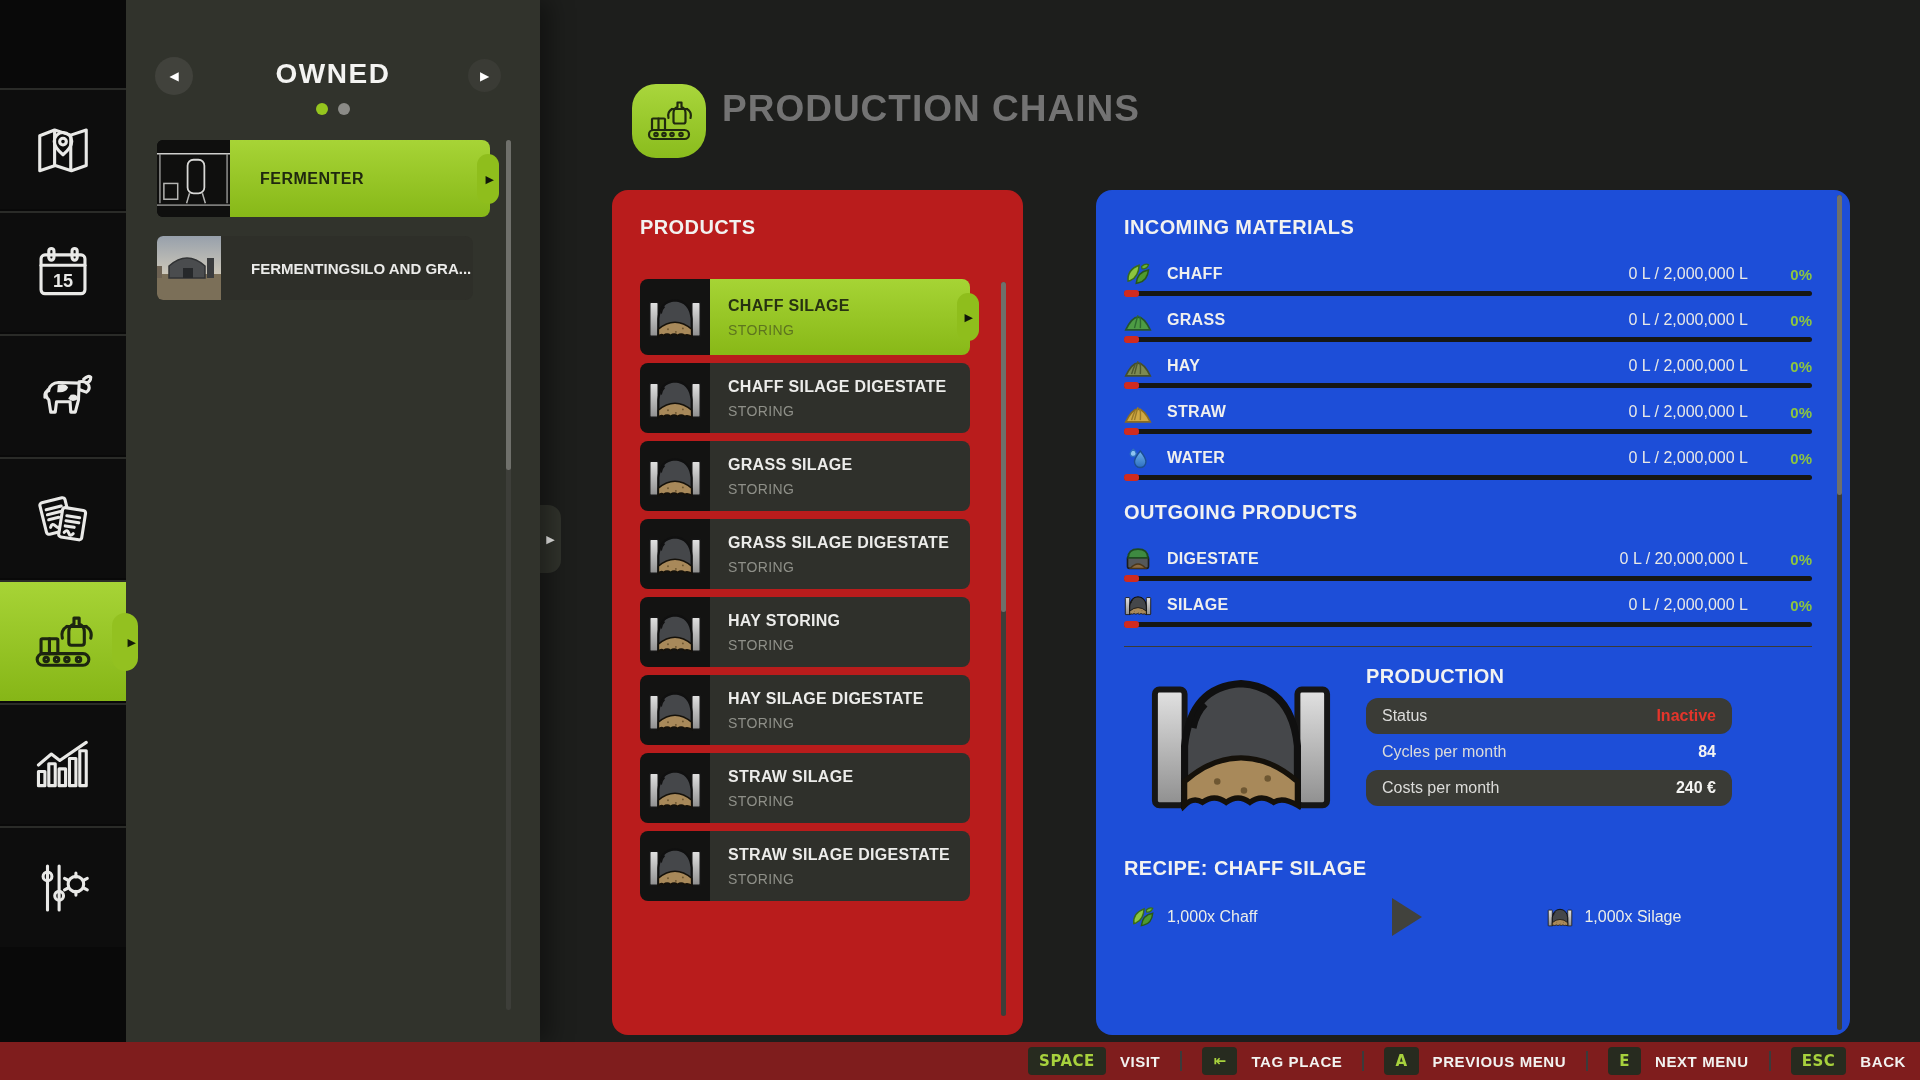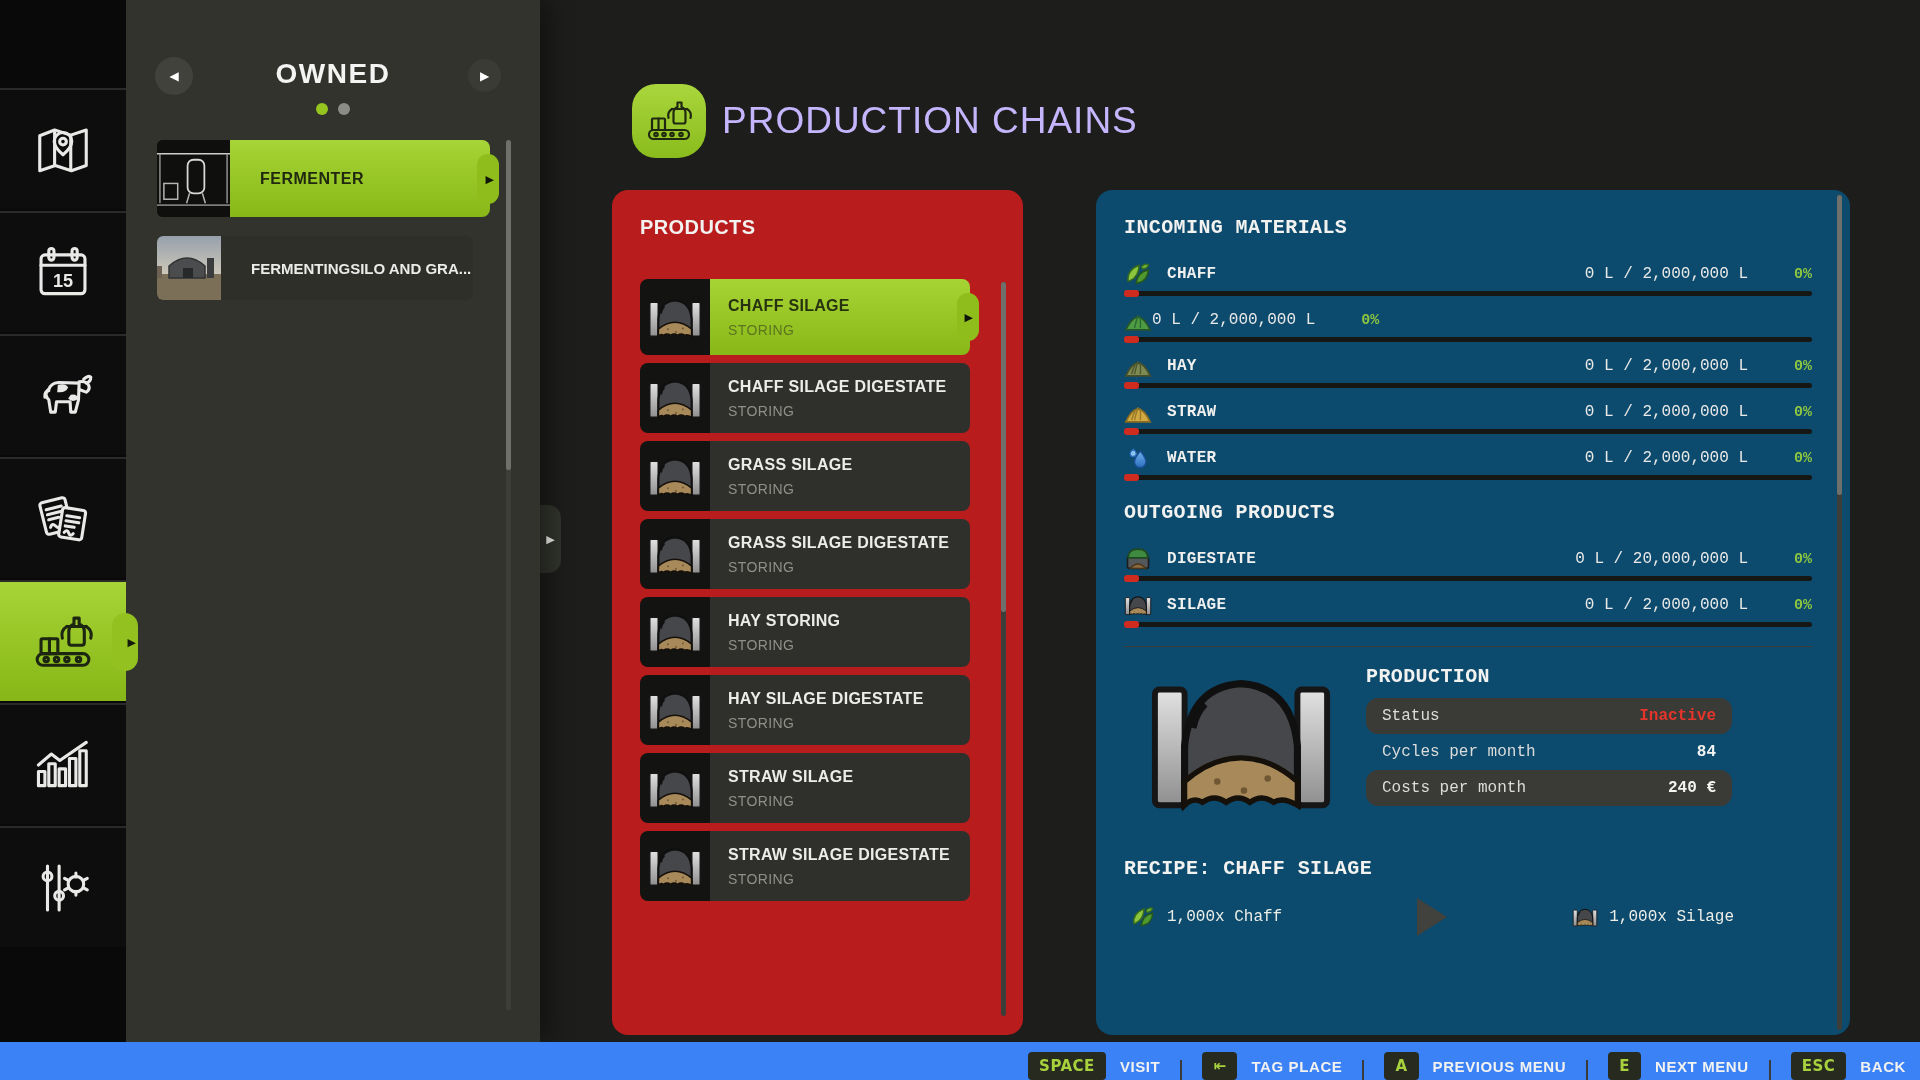--- a/index.html
+++ b/index.html
@@ -62,41 +62,41 @@
     border-radius:0 13px 13px 0; z-index:2; display:flex; align-items:center; justify-content:center;
     color:#f2f2f0; font-size:11px; font-family:"DejaVu Sans",sans-serif;
   }
 
   
   .page-icon {
     position:absolute; left:632px; top:84px; width:74px; height:74px; border-radius:24px 24px 28px 24px;
     background:linear-gradient(180deg,#a9d63c,#8abc1d); display:flex; align-items:center; justify-content:center;
   }
   .page-icon svg { width:48px; height:48px; stroke:#20290f; fill:none; stroke-width:2.2; stroke-linecap:round; stroke-linejoin:round; }
-  .page-title { position:absolute; left:722px; top:100px; font-size:37px; color:#c4b5fd; letter-spacing:1px; font-weight:400; }
+  .page-title { position:absolute; left:722px; top:88px; font-size:37px; color:#737373; letter-spacing:1px; font-weight:700; }
 
   
   .products-panel { position:absolute; left:612px; top:190px; width:411px; height:845px; background:#b91c1c; border-radius:16px; }
   .section-h { font-size:20px; font-weight:bold; color:#f2f2f0; letter-spacing:.4px; }
   .products-h { position:absolute; left:28px; top:26px; }
   .product-item { position:absolute; left:28px; width:330px; height:70px; display:flex; }
   .pi-icon { width:70px; background:#131312; border-radius:8px 0 0 8px; display:flex; align-items:center; justify-content:center; flex:none; }
   .pi-icon svg { width:56px; height:44px; }
   .pi-text { flex:1; background:#2f302b; border-radius:0 8px 8px 0; display:flex; flex-direction:column; justify-content:center; padding-left:18px; position:relative; }
   .pi-name { font-size:16px; font-weight:bold; color:#ececea; letter-spacing:.3px; }
   .pi-status { font-size:14px; color:#8f9089; margin-top:7px; letter-spacing:.4px; }
   .product-item.selected { height:76px; }
   .product-item.selected .pi-text { background:linear-gradient(180deg,#a6d435,#88b817); }
   .product-item.selected .pi-name { color:#273211; }
   .product-item.selected .pi-status { color:#5d741f; }
   .product-item.selected .pi-text::after { content:""; position:absolute; right:-9px; top:50%; transform:translateY(-50%); width:22px; height:48px; background:#8fbe1c; border-radius:11px; }
   .product-item.selected .sel-arrow { position:absolute; right:-3px; top:50%; transform:translateY(-50%); color:#10150a; font-size:11px; z-index:2; font-family:"DejaVu Sans",sans-serif; }
 
   
-  .right-panel { position:absolute; left:1096px; top:190px; width:754px; height:845px; background:#0c4a6e; border-radius:16px; padding:26px 38px 0 28px;font-family:Liberation Mono, monospace; }
+  .right-panel { position:absolute; left:1096px; top:190px; width:754px; height:845px; background:#1d4ed8; border-radius:16px; padding:26px 38px 0 28px; }
   .mat-row { position:relative; height:46px; display:flex; align-items:center; }
   .mat-rows { margin-top:12px; }
   .mat-icon { width:28px; height:28px; flex:none; }
   .mat-name { font-weight:bold; margin-left:15px; font-size:16px; color:#f0f0ee; letter-spacing:.3px; flex:1; }
   .mat-amount { font-size:16px; color:#e9e9e7; margin-right:28px; }
   .mat-pct { font-size:15px; color:#8dc63f; width:36px; text-align:right; font-weight:bold; }
   .mat-bar { position:absolute; left:0; right:0; bottom:1px; height:5px; background:#161714; border-radius:3px; }
   .mat-bar-dot { position:absolute; left:0; top:-1px; width:15px; height:7px; background:#d02b1f; border-radius:3px; }
 
   .outgoing-h { margin-top:20px; }
@@ -112,21 +112,21 @@
   .prod-tr .val.inactive { color:#e5352b; }
 
   .recipe-h { margin-top:42px; }
   .recipe-row { display:flex; align-items:center; margin-top:18px; padding-left:6px; }
   .recipe-io { display:flex; align-items:center; gap:11px; font-size:16px; color:#eceee8; }
   .recipe-io svg { width:26px; height:26px; }
   .recipe-arrow { width:0; height:0; border-left:30px solid #41423d; border-top:19px solid transparent; border-bottom:19px solid transparent; margin-left:135px; }
   .recipe-out { margin-left:125px; }
 
   
-  .hotbar { position:absolute; left:0; top:1042px; width:1920px; height:38px; background:#3b82f6; display:flex; align-items:flex-end; justify-content:flex-end; padding-right:14px; z-index:6; }
+  .hotbar { position:absolute; left:0; top:1042px; width:1920px; height:38px; background:#7f1d1d; display:flex; align-items:center; justify-content:flex-end; padding-right:14px; z-index:6; }
   .hint { display:flex; align-items:center; }
   .key { background:#272b1f; color:#a7d13d; font-weight:bold; font-size:15px; padding:5px 11px; border-radius:4px; letter-spacing:.5px; font-family:"DejaVu Sans",sans-serif; }
   .hint-label { color:#f2f2f0; font-weight:bold; font-size:15px; margin-left:14px; letter-spacing:.6px; }
   .hint-div { width:2px; height:20px; background:#3b3b3b; margin:0 20px; }
 
   svg text { font-family:"Liberation Sans",sans-serif; }
 </style>
 </head>
 <body>
 
@@ -463,20 +463,21 @@
         <span class="mat-amount">0 L / 2,000,000 L</span>
         <span class="mat-pct">0%</span>
         <div class="mat-bar">
             <div class="mat-bar-dot"></div>
           </div>
       </div>
       <div class="mat-row">
         <svg class="mat-icon">
             <use href="#sym-grass"></use>
           </svg>
+        <span class="mat-name">GRASS</span>
         <span class="mat-amount">0 L / 2,000,000 L</span>
         <span class="mat-pct">0%</span>
         <div class="mat-bar">
             <div class="mat-bar-dot"></div>
           </div>
       </div>
       <div class="mat-row">
         <svg class="mat-icon">
             <use href="#sym-hay"></use>
           </svg>

